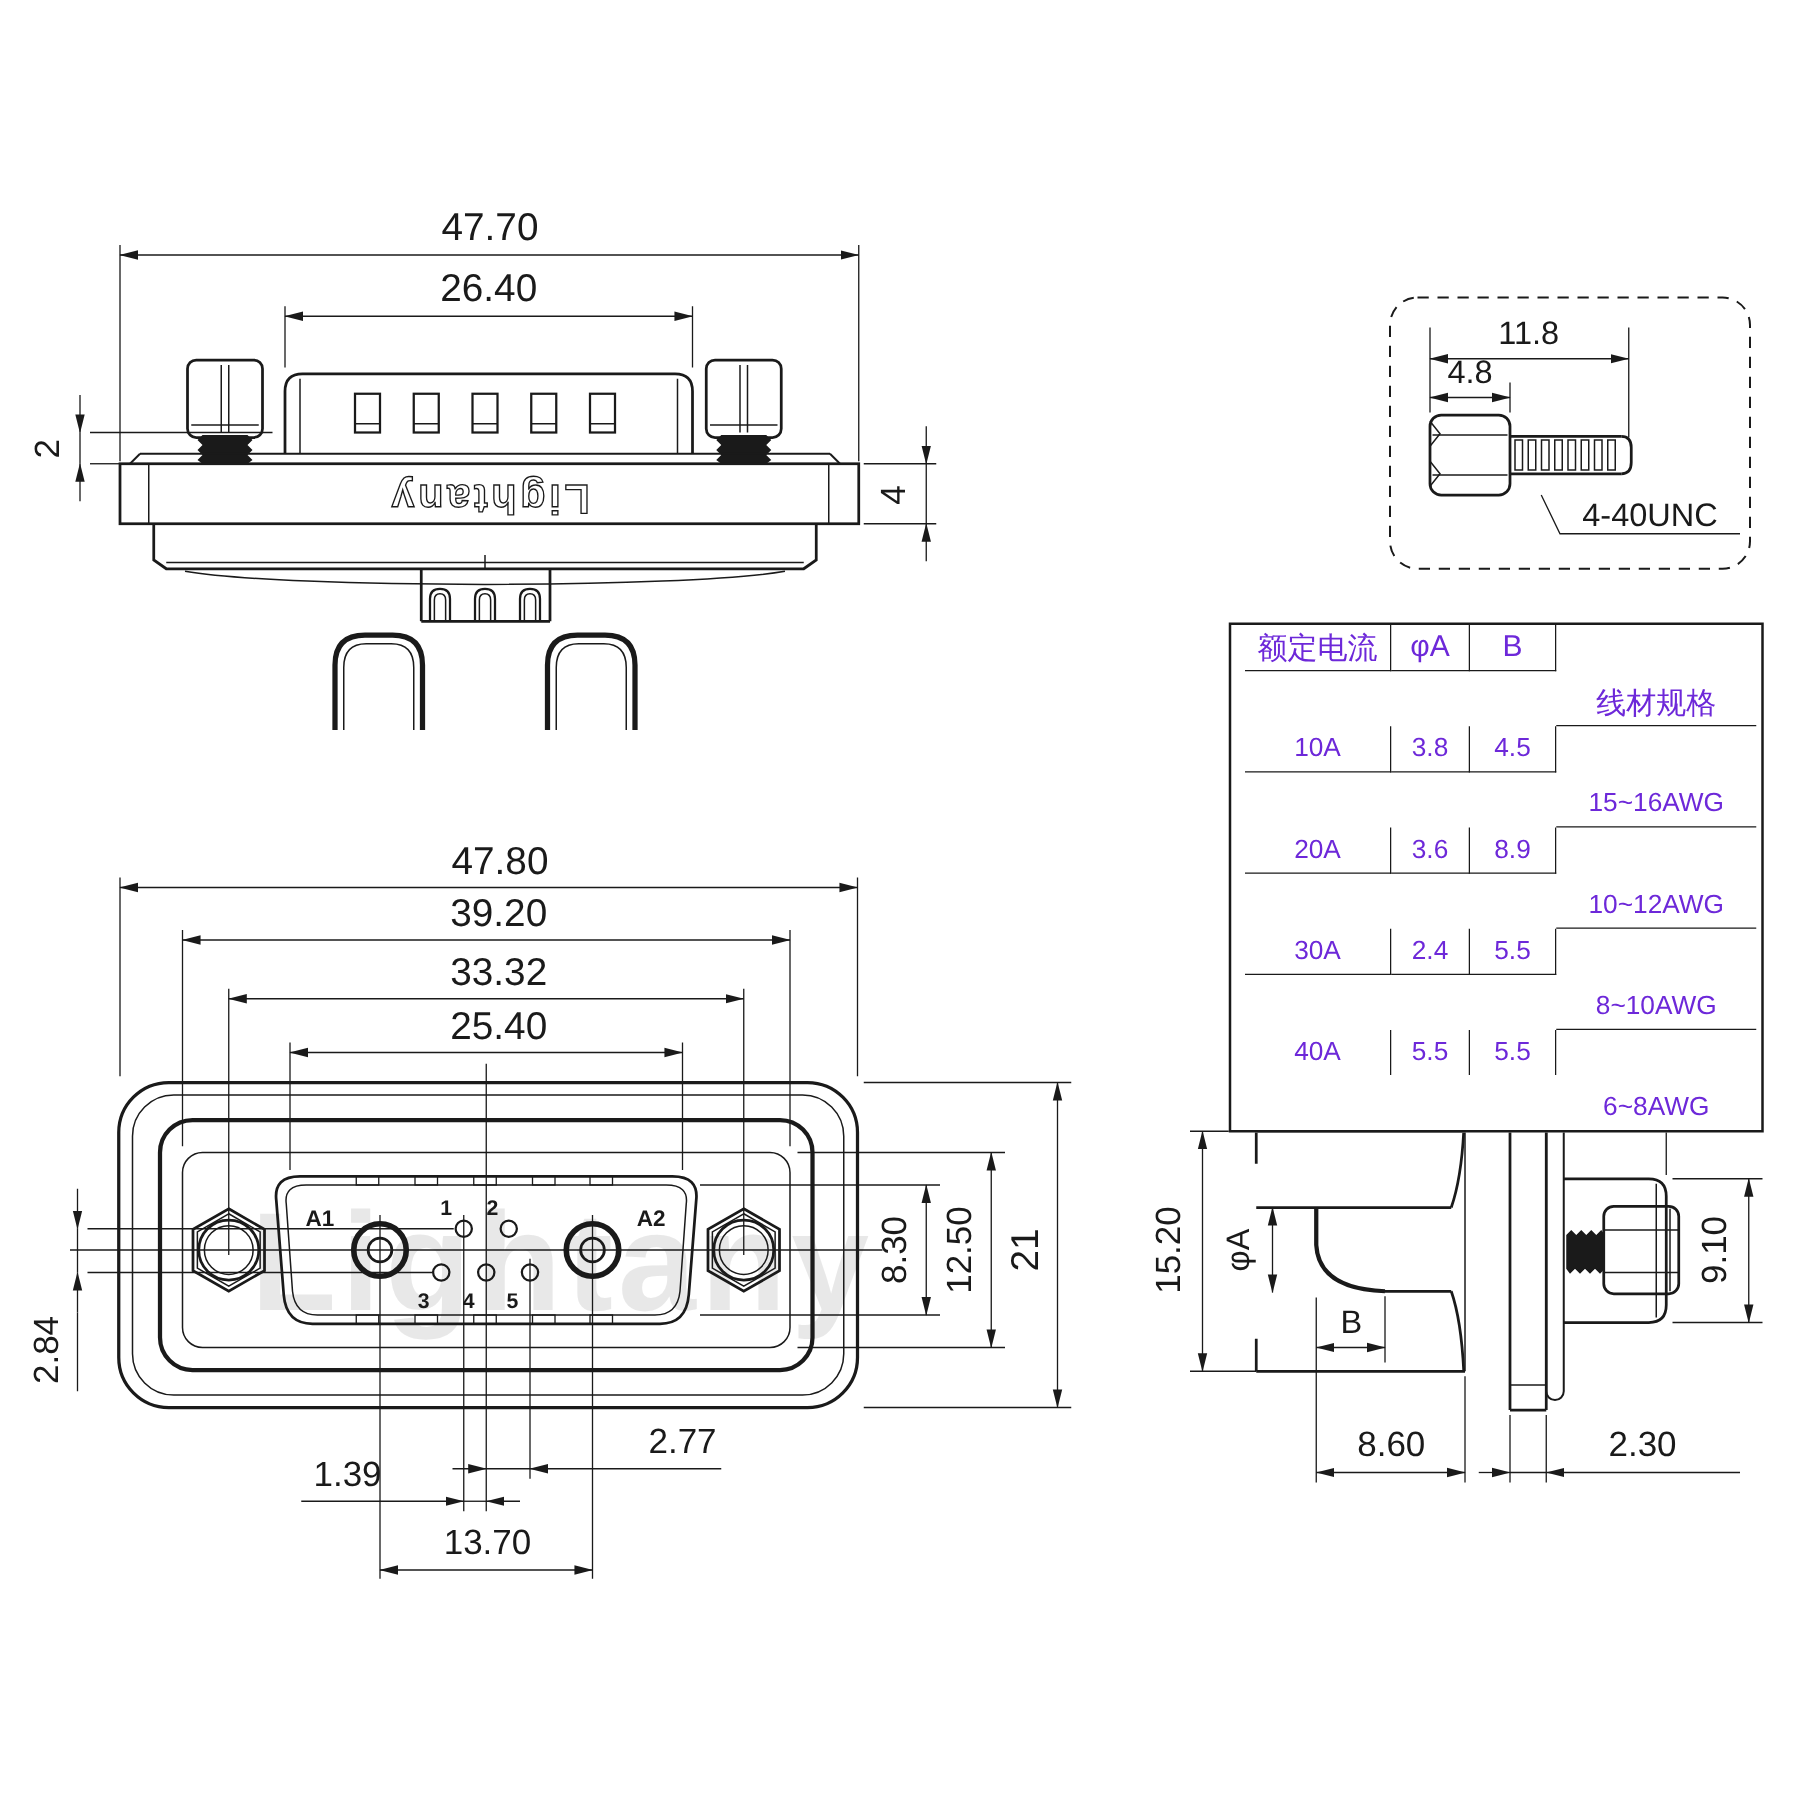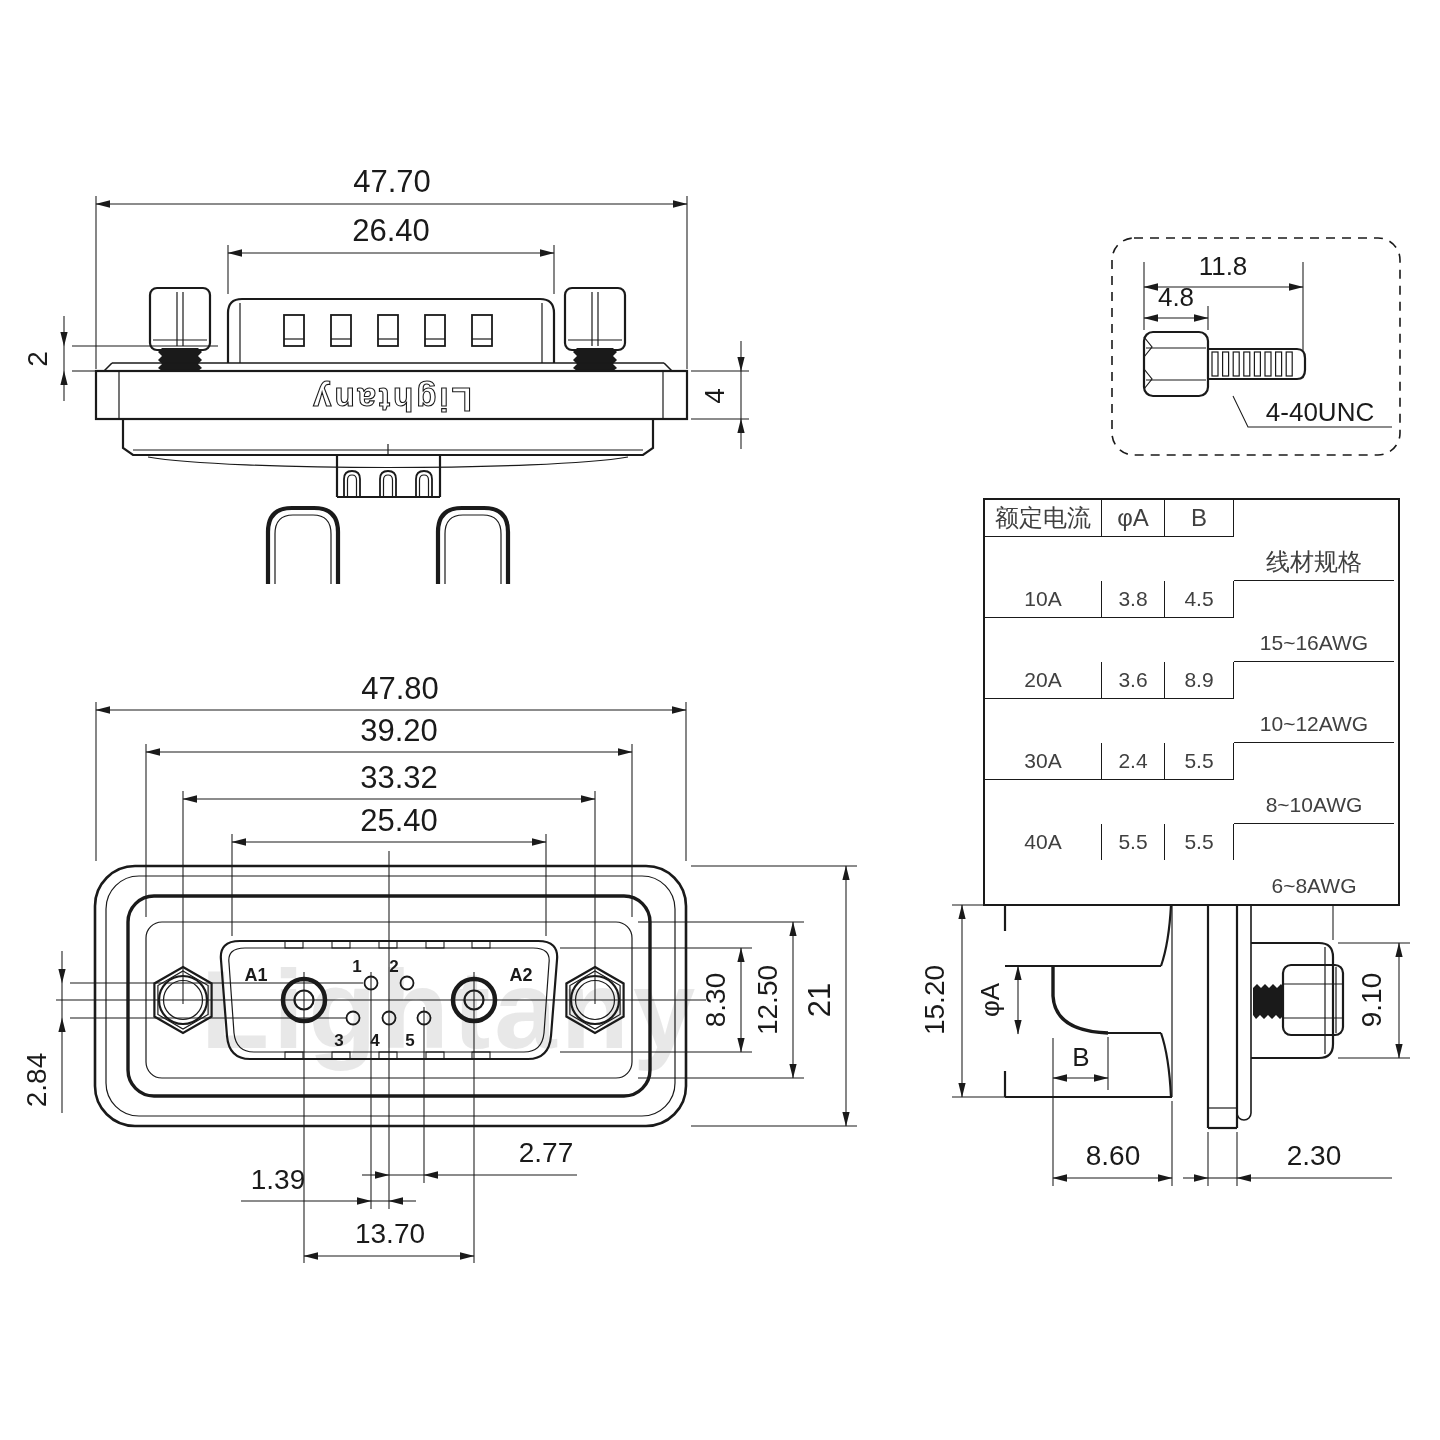--- a/index.html
+++ b/index.html
@@ -1,17 +1,17 @@
 <!DOCTYPE html>
 <html><head>
 <meta charset="utf-8">
 <style>
   html,body{margin:0;padding:0;background:#fff;}
   .stage{position:relative;width:1440px;height:1308px;background:#fff;overflow:hidden;
-         font-family:"Liberation Sans",sans-serif;color:#404040;}
+         font-family:"Liberation Sans",sans-serif;color:#6d28d9;}
   svg{position:absolute;left:0;top:0;}
   svg text{font-family:"Liberation Sans",sans-serif;fill:#1a1a1a;}
   .ln{stroke:#1a1a1a;fill:none;}
   .w1{stroke-width:1.05;}
   .o1{stroke-width:1.2;}
   .o15{stroke-width:1.6;}
   .o2{stroke-width:2.2;}
   .o26{stroke-width:2.6;}
   .o3{stroke-width:3.4;}
   .o4{stroke-width:4.2;}
@@ -20,21 +20,21 @@
   text.dxs{font-size:26px;text-anchor:middle;}
   text.pin{font-size:17px;font-weight:bold;text-anchor:middle;}
   text.pinbig{font-size:18px;font-weight:bold;text-anchor:middle;}
   text.brand{font-size:33px;font-weight:bold;letter-spacing:3px;text-anchor:middle;
              fill:none;stroke:#1a1a1a;stroke-width:1.1;}
   text.wm{font-size:112px;font-weight:bold;letter-spacing:4px;text-anchor:middle;
           fill:#d7d7d7;opacity:.55;}
   
   .spec-table{position:absolute;left:983px;top:498px;width:413px;
               border:2px solid #1a1a1a;display:grid;
-              grid-template-columns:117px 63px 69px 160px;background:#fff;}
+              grid-template-columns:117px 63px 69px 160px;background:#fff;padding-left:11px;}
   .spec-table .c{border-right:1.5px solid #1a1a1a;border-bottom:1.5px solid #1a1a1a;
                  height:36px;display:flex;align-items:center;justify-content:center;
                  font-size:21px;white-space:nowrap;}
   .spec-table .c.last{border-right:none;margin-top:44px;}
   .spec-table .c.bot{border-bottom:none;}
   .spec-table .c.hdr{font-size:24px;}
   .unit-note{position:absolute;left:983px;top:700px;width:413px;text-align:right;
              font-size:26px;}
 </style>
 </head>

